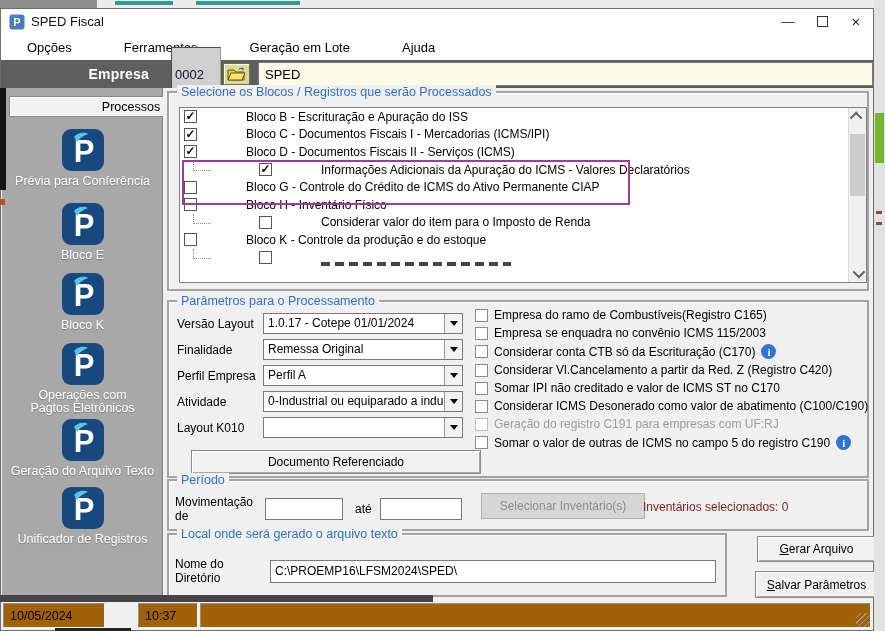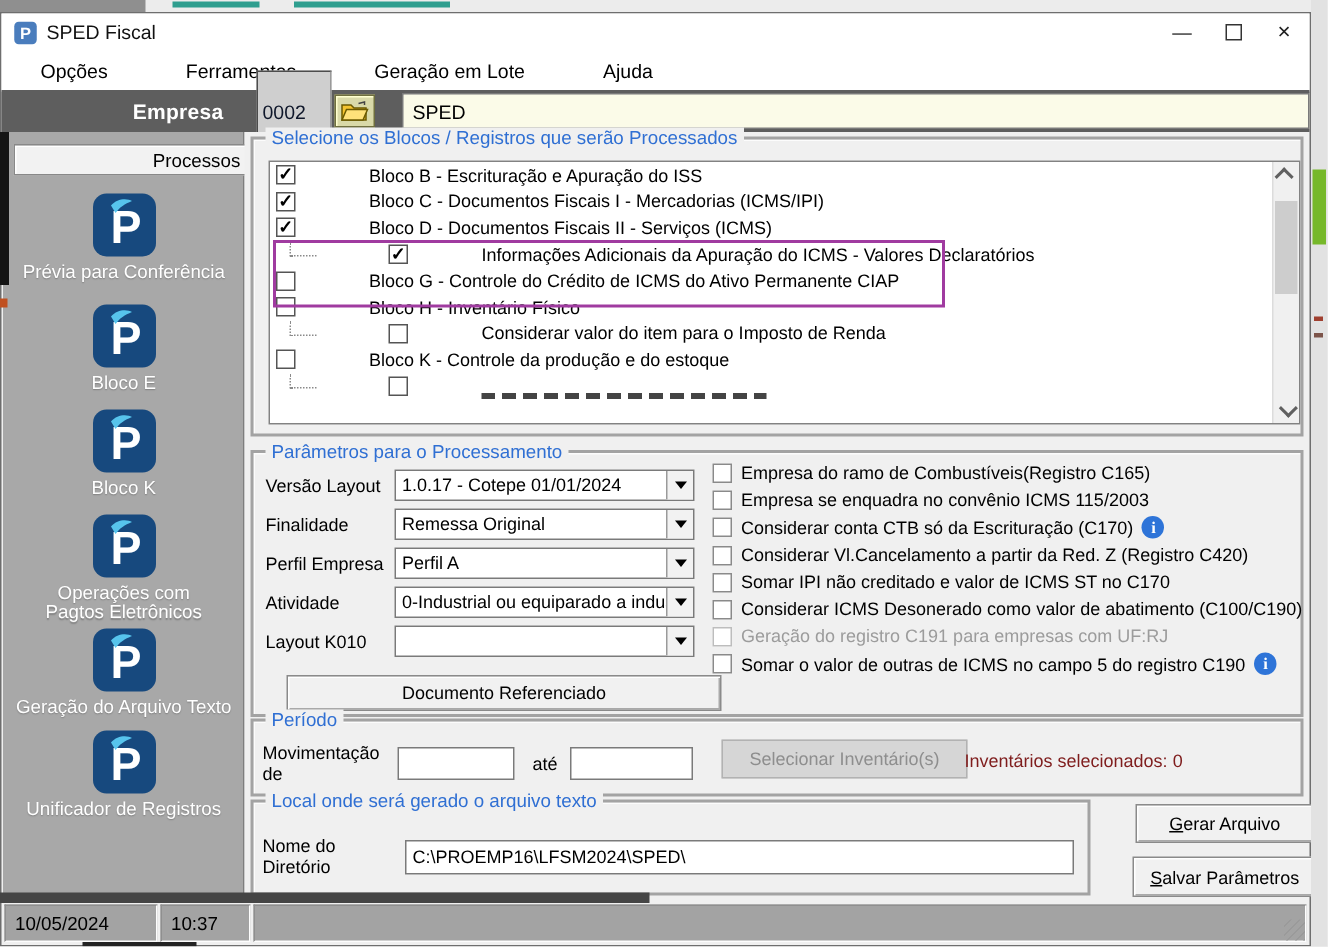--- a/index.html
+++ b/index.html
@@ -37,21 +37,21 @@
            border-bottom:1px solid #e9e9e9;}
   .menu-item{padding:0 26px;font-size:13px;height:100%;display:flex;align-items:center;}
 
   .empresa{position:absolute;left:0;top:51px;right:0;height:28px;background:#5e5e5e;display:flex;align-items:center;}
   .empresa .lbl{width:148px;text-align:right;color:#fff;font-weight:bold;font-size:14px;letter-spacing:.2px;}
   .empresa .code{width:42px;height:20px;margin-left:22px;background:#cfcfcf;color:#0f172a;border:1px solid #4c4c4c;
                  border-right-color:#9a9a9a;border-bottom-color:#9a9a9a;font-size:13px;padding:16px 3px;
                  font-family:"Liberation Sans",sans-serif;}
   .folder-btn{width:27px;height:22px;margin-left:2px;background:#d9d9a8;border:1px solid #6f6f3f;
               box-shadow:inset 1px 1px 0 #ffffd0;display:flex;align-items:center;justify-content:center;padding:0;}
-  .empresa .name{flex:1;height:22px;margin-left:18px;background:#fbfbe8;border:1px solid #7a7a7a;
+  .empresa .name{flex:1;height:22px;margin-left:8px;background:#fbfbe8;border:1px solid #7a7a7a;
                  font-size:13px;padding:0 6px;color:#000;font-family:"Liberation Sans",sans-serif;}
 
   .body{position:absolute;left:1px;right:1px;top:79px;bottom:30px;}
   .sidebar{position:absolute;left:0;top:0;width:161px;height:100%;background:#a8a8a8;border-right:1px solid #7e7e7e;
            box-sizing:border-box;}
   .side-header{position:absolute;left:7px;top:8px;width:146px;height:19px;background:#f2f2f2;border:1px solid #888;
                box-shadow:inset 1px 1px 0 #fff;display:flex;align-items:center;justify-content:center;font-size:12.5px;padding-left:48px;}
   .side-item{position:absolute;left:0;width:161px;display:flex;flex-direction:column;align-items:center;}
   .side-item .plogo{width:44px;height:44px;}
   .side-item .slbl{margin-top:3px;color:#fff;font-size:12.5px;text-align:center;line-height:13px;width:158px;
@@ -111,24 +111,24 @@
   
   .g-local{left:4px;top:445px;width:560px;height:64px;}
 
   .act-btn span{display:block;}
   .act-btn span::first-letter{text-decoration:underline;}
   .btn-gerar{position:absolute;left:578px;top:448px;width:119px;height:26px;}
   .btn-salvar{position:absolute;left:576px;top:483px;width:123px;height:27px;}
 
   
   .statusbar{position:absolute;left:2px;right:2px;bottom:2px;height:25px;background:#f0f0f0;display:flex;align-items:stretch;gap:2px;}
-  .spanel{border:1px solid;border-color:#8f8f8f #fdfdfd #fdfdfd #8f8f8f;background:#a3a3a3;display:flex;
+  .spanel{border:1px solid;border-color:#8f8f8f #fdfdfd #fdfdfd #8f8f8f;background:#a16207;display:flex;
           align-items:center;padding:0 6px;font-size:12.5px;}
   .spanel.date{width:88px;}
-  .spanel.time{width:46px;}
+  .spanel.time{width:46px;margin-left:31px;}
   .spanel.long{flex:1;position:relative;}
   .grip{position:absolute;right:0;bottom:0;width:14px;height:14px;
         background:repeating-linear-gradient(135deg,transparent 0 3px,#9a9a9a 3px 4px);}
 </style>
 </head>
 <body>
 
 <div id="screen">
 
   <div class="bg-top">

